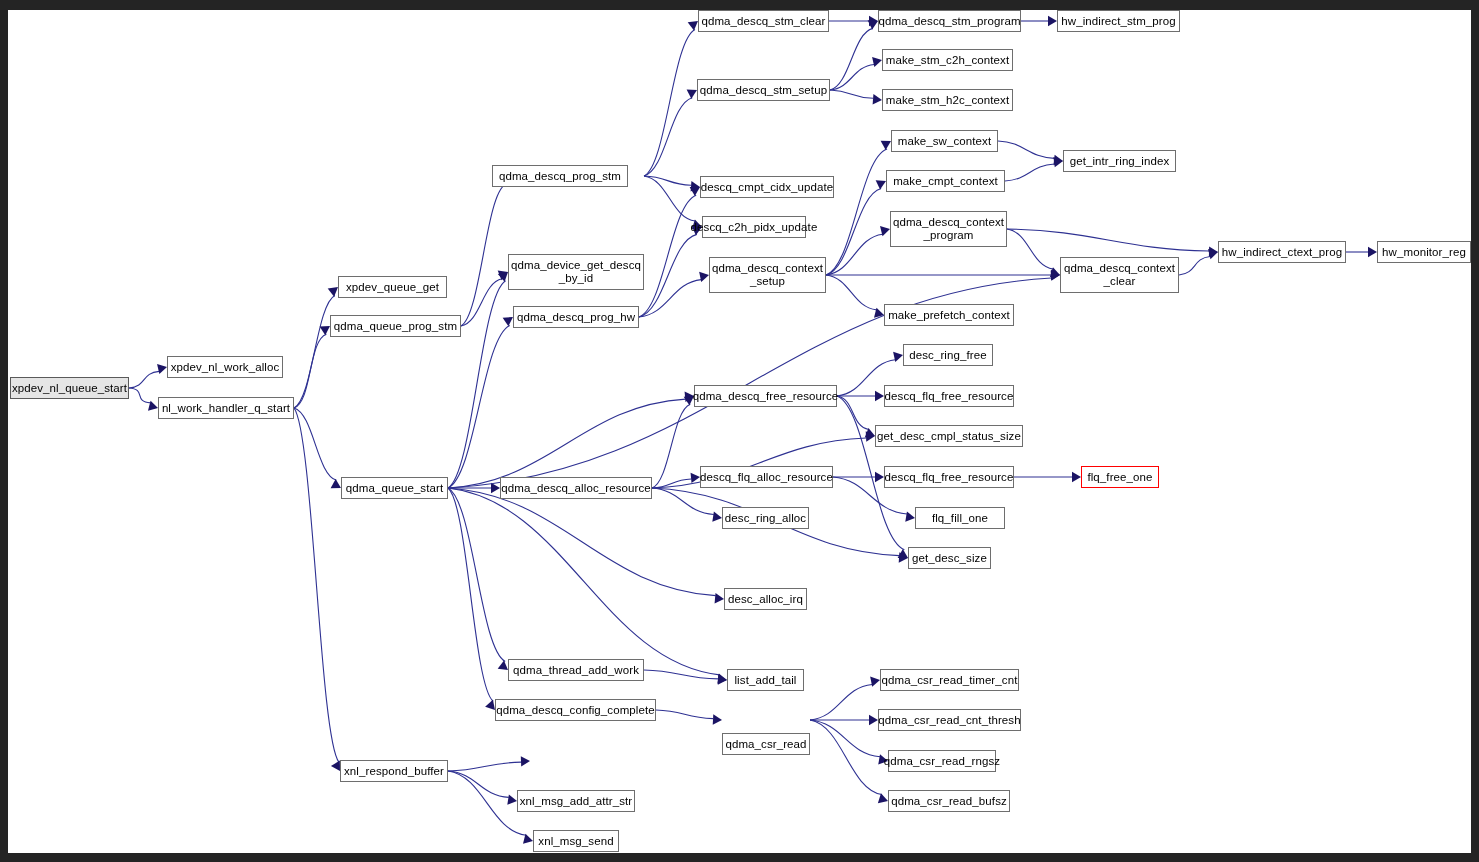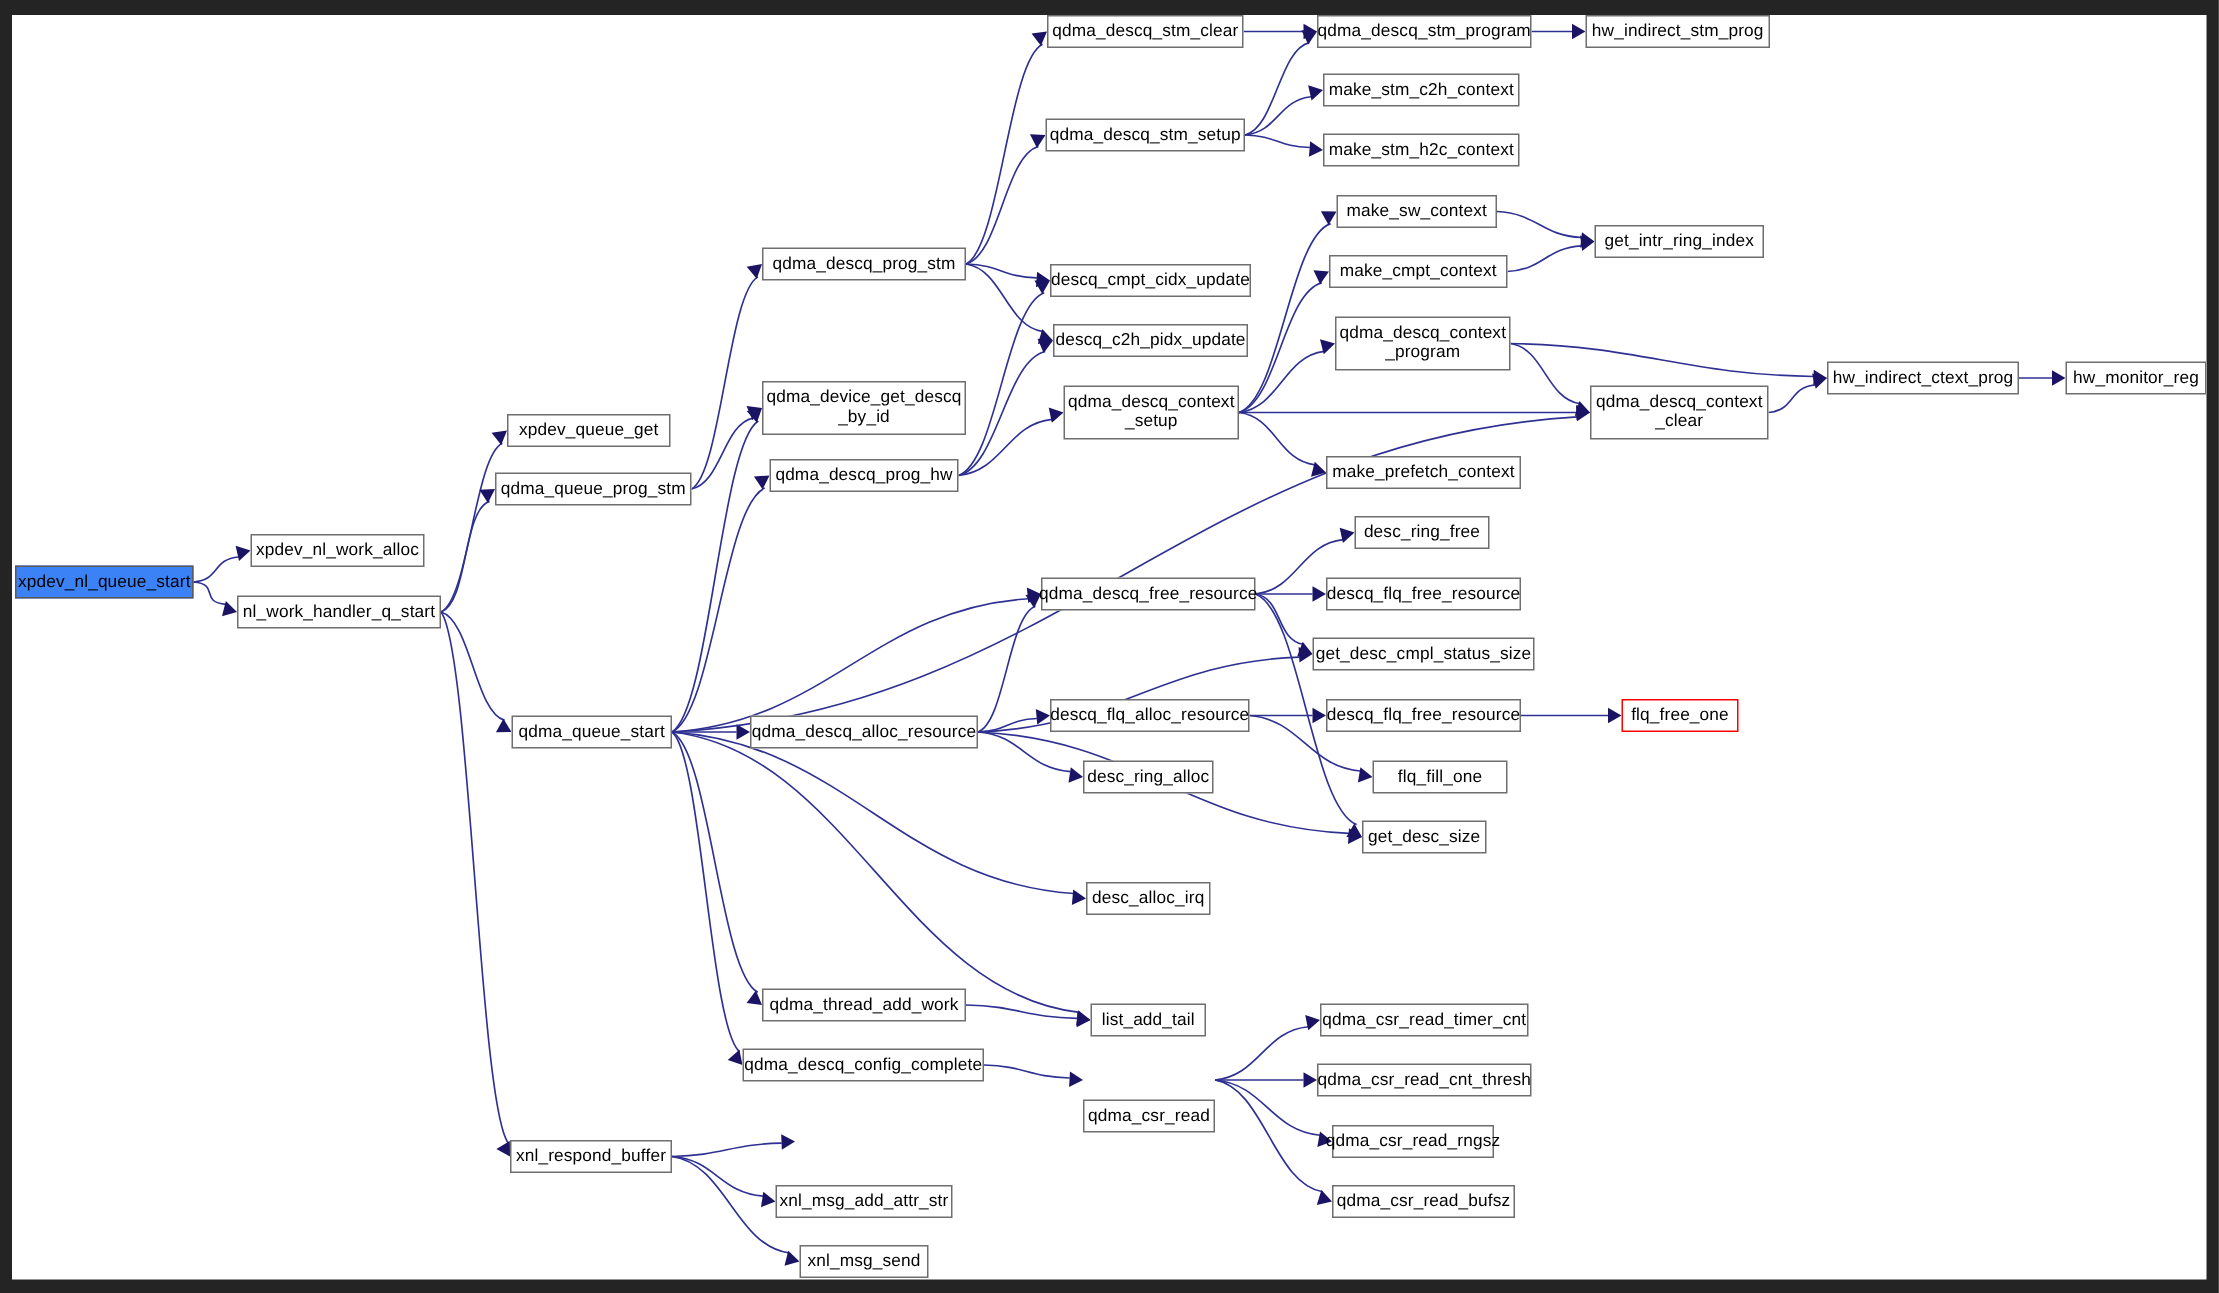--- a/index.html
+++ b/index.html
@@ -28,21 +28,21 @@
     border:1px solid #6e6e6e;
     display:flex;align-items:center;justify-content:center;
     text-align:center;
     font-size:11.5px;
     color:#000000;
     line-height:1.12;
     white-space:pre-line;
     letter-spacing:.1px;
     padding:0 3px;
   }
-  .nodebox.root{background:#3b82f6;border:1px solid #5a5a5a;}
+  .nodebox.root{background:#e5e5e5;border:1px solid #5a5a5a;}
   .nodebox.hot{border:1px solid #ff0000;color:#000;}
 </style>
 </head>
 <body>
 
 <div id="page">
   <div id="canvas">
     <svg id="graph" viewBox="0 0 1463 843" preserveAspectRatio="none">
         <path class="edge" d="M 121 378 C 139 376.53, 133.12282618104658 362.8231750052111, 151.12282618104658 361.3531750052111"></path>
         <polygon class="arrowhead" points="159,357 151.3611858513527,364.0490083275895 149.07795639648847,353.9027349596755"></polygon>
@@ -167,32 +167,32 @@
         <path class="edge" d="M 1338 242 C 1356 242, 1342 242, 1360 242"></path>
         <polygon class="arrowhead" points="1369,242 1360,247.2 1360,236.8"></polygon>
       </svg>
     <div id="nodes">
         <div class="nodebox root" style="left: 2px; top: 367px; width: 119px; height: 22px;">xpdev_nl_queue_start</div>
         <div class="nodebox" style="left: 159px; top: 346px; width: 116px; height: 22px;">xpdev_nl_work_alloc</div>
         <div class="nodebox" style="left: 150px; top: 387px; width: 136px; height: 22px;">nl_work_handler_q_start</div>
         <div class="nodebox" style="left: 330px; top: 266px; width: 109px; height: 22px;">xpdev_queue_get</div>
         <div class="nodebox" style="left: 322px; top: 305px; width: 131px; height: 22px;">qdma_queue_prog_stm</div>
         <div class="nodebox" style="left: 333px; top: 467px; width: 107px; height: 22px;">qdma_queue_start</div>
-        <div class="nodebox" style="left: 500px; top: 155px; width: 136px; height: 22px;">qdma_descq_prog_stm</div>
+        <div class="nodebox" style="left: 484px; top: 155px; width: 136px; height: 22px;">qdma_descq_prog_stm</div>
         <div class="nodebox" style="left: 500px; top: 244px; width: 136px; height: 36px;">qdma_device_get_descq
 _by_id</div>
         <div class="nodebox" style="left: 505px; top: 296px; width: 126px; height: 22px;">qdma_descq_prog_hw</div>
         <div class="nodebox" style="left: 492px; top: 467px; width: 152px; height: 22px;">qdma_descq_alloc_resource</div>
         <div class="nodebox" style="left: 500px; top: 649px; width: 136px; height: 22px;">qdma_thread_add_work</div>
         <div class="nodebox" style="left: 487px; top: 689px; width: 161px; height: 22px;">qdma_descq_config_complete</div>
         <div class="nodebox" style="left: 332px; top: 750px; width: 108px; height: 22px;">xnl_respond_buffer</div>
         <div class="nodebox" style="left: 690px; top: 0px; width: 131px; height: 22px;">qdma_descq_stm_clear</div>
         <div class="nodebox" style="left: 689px; top: 69px; width: 133px; height: 22px;">qdma_descq_stm_setup</div>
         <div class="nodebox" style="left: 692px; top: 166px; width: 134px; height: 22px;">descq_cmpt_cidx_update</div>
-        <div class="nodebox" style="left: 694px; top: 206px; width: 130px; height: 22px;">descq_c2h_pidx_update</div>
+        <div class="nodebox" style="left: 694px; top: 206px; width: 104px; height: 22px;">descq_c2h_pidx_update</div>
         <div class="nodebox" style="left: 701px; top: 247px; width: 117px; height: 36px;">qdma_descq_context
 _setup</div>
         <div class="nodebox" style="left: 686px; top: 375px; width: 143px; height: 22px;">qdma_descq_free_resource</div>
         <div class="nodebox" style="left: 692px; top: 456px; width: 133px; height: 22px;">descq_flq_alloc_resource</div>
         <div class="nodebox" style="left: 714px; top: 497px; width: 87px; height: 22px;">desc_ring_alloc</div>
         <div class="nodebox" style="left: 716px; top: 578px; width: 83px; height: 22px;">desc_alloc_irq</div>
         <div class="nodebox" style="left: 719px; top: 659px; width: 77px; height: 22px;">list_add_tail</div>
         <div class="nodebox" style="left: 714px; top: 699px; width: 88px; height: 22px; margin-top: 24px;">qdma_csr_read</div>
         <div class="nodebox" style="left: 522px; top: 740px; width: 91px; height: 22px; margin-top: 40px;">xnl_msg_alloc</div>
         <div class="nodebox" style="left: 509px; top: 780px; width: 118px; height: 22px;">xnl_msg_add_attr_str</div>

